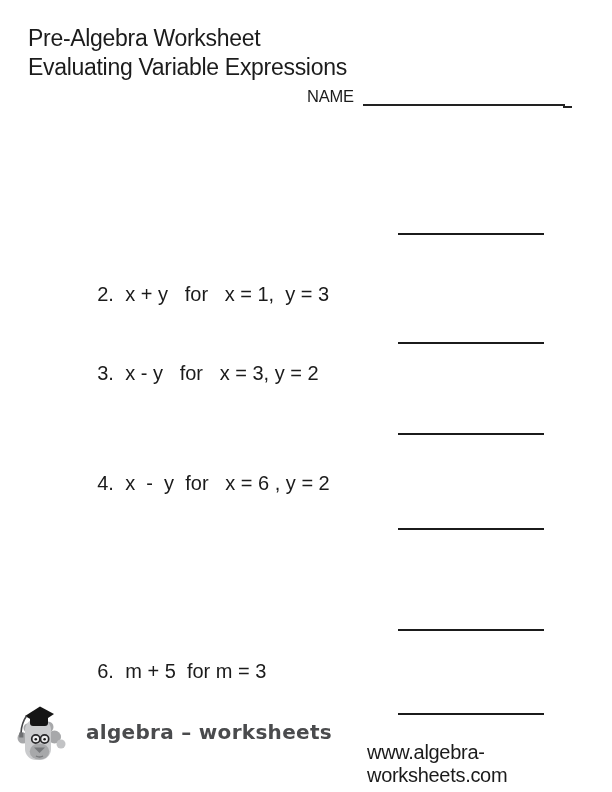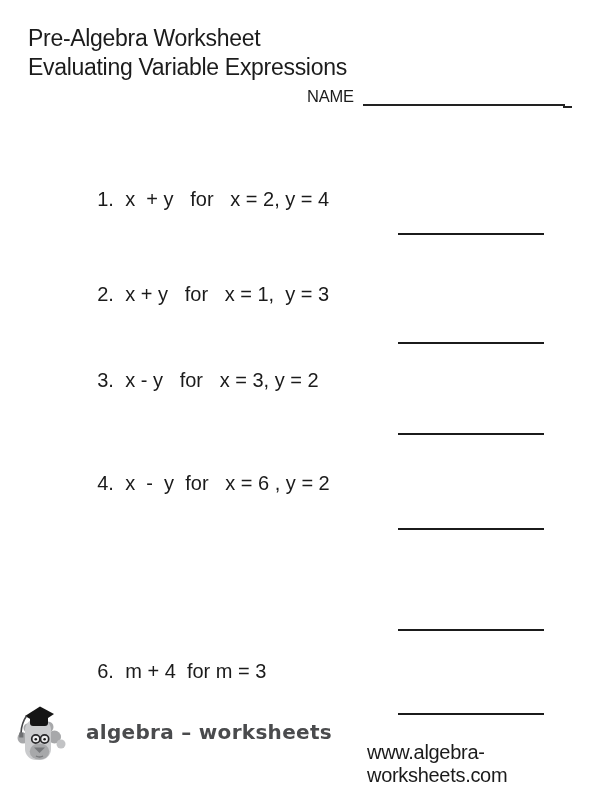--- a/index.html
+++ b/index.html
@@ -112,34 +112,31 @@
 
   <div class="title-block">
     <div class="title-line">Pre-Algebra Worksheet</div>
     <div class="title-line">Evaluating Variable Expressions</div>
   </div>
 
   <div class="name-label">NAME</div>
   <div class="name-line"></div>
   <div class="name-line-tail"></div>
 
-  <div class="problem" style="top:163px">
-    <span class="pnum">1.</span><span class="ptext">x  + y   for   x = 2, y = 4</span>
-  </div>
   <div class="problem" style="top:258px">
     <span class="pnum">2.</span><span class="ptext">x + y   for   x = 1,  y = 3</span>
   </div>
-  <div class="problem" style="top:344px">
+  <div class="problem" style="top:337px">
     <span class="pnum">3.</span><span class="ptext">x - y   for   x = 3, y = 2</span>
   </div>
   <div class="problem" style="top:447px">
     <span class="pnum">4.</span><span class="ptext">x  -  y  for   x = 6 , y = 2</span>
   </div>
   <div class="problem" style="top:635px">
-    <span class="pnum">6.</span><span class="ptext">m + 4  for m = 3</span>
+    <span class="pnum">6.</span><span class="ptext">m + 5  for m = 3</span>
   </div>
 
   <div class="answer-line" style="top:233px"></div>
   <div class="answer-line" style="top:342px"></div>
   <div class="answer-line" style="top:433px"></div>
   <div class="answer-line" style="top:528px"></div>
   <div class="answer-line" style="top:629px"></div>
   <div class="answer-line" style="top:713px"></div>
 
   <div class="footer-logo">

